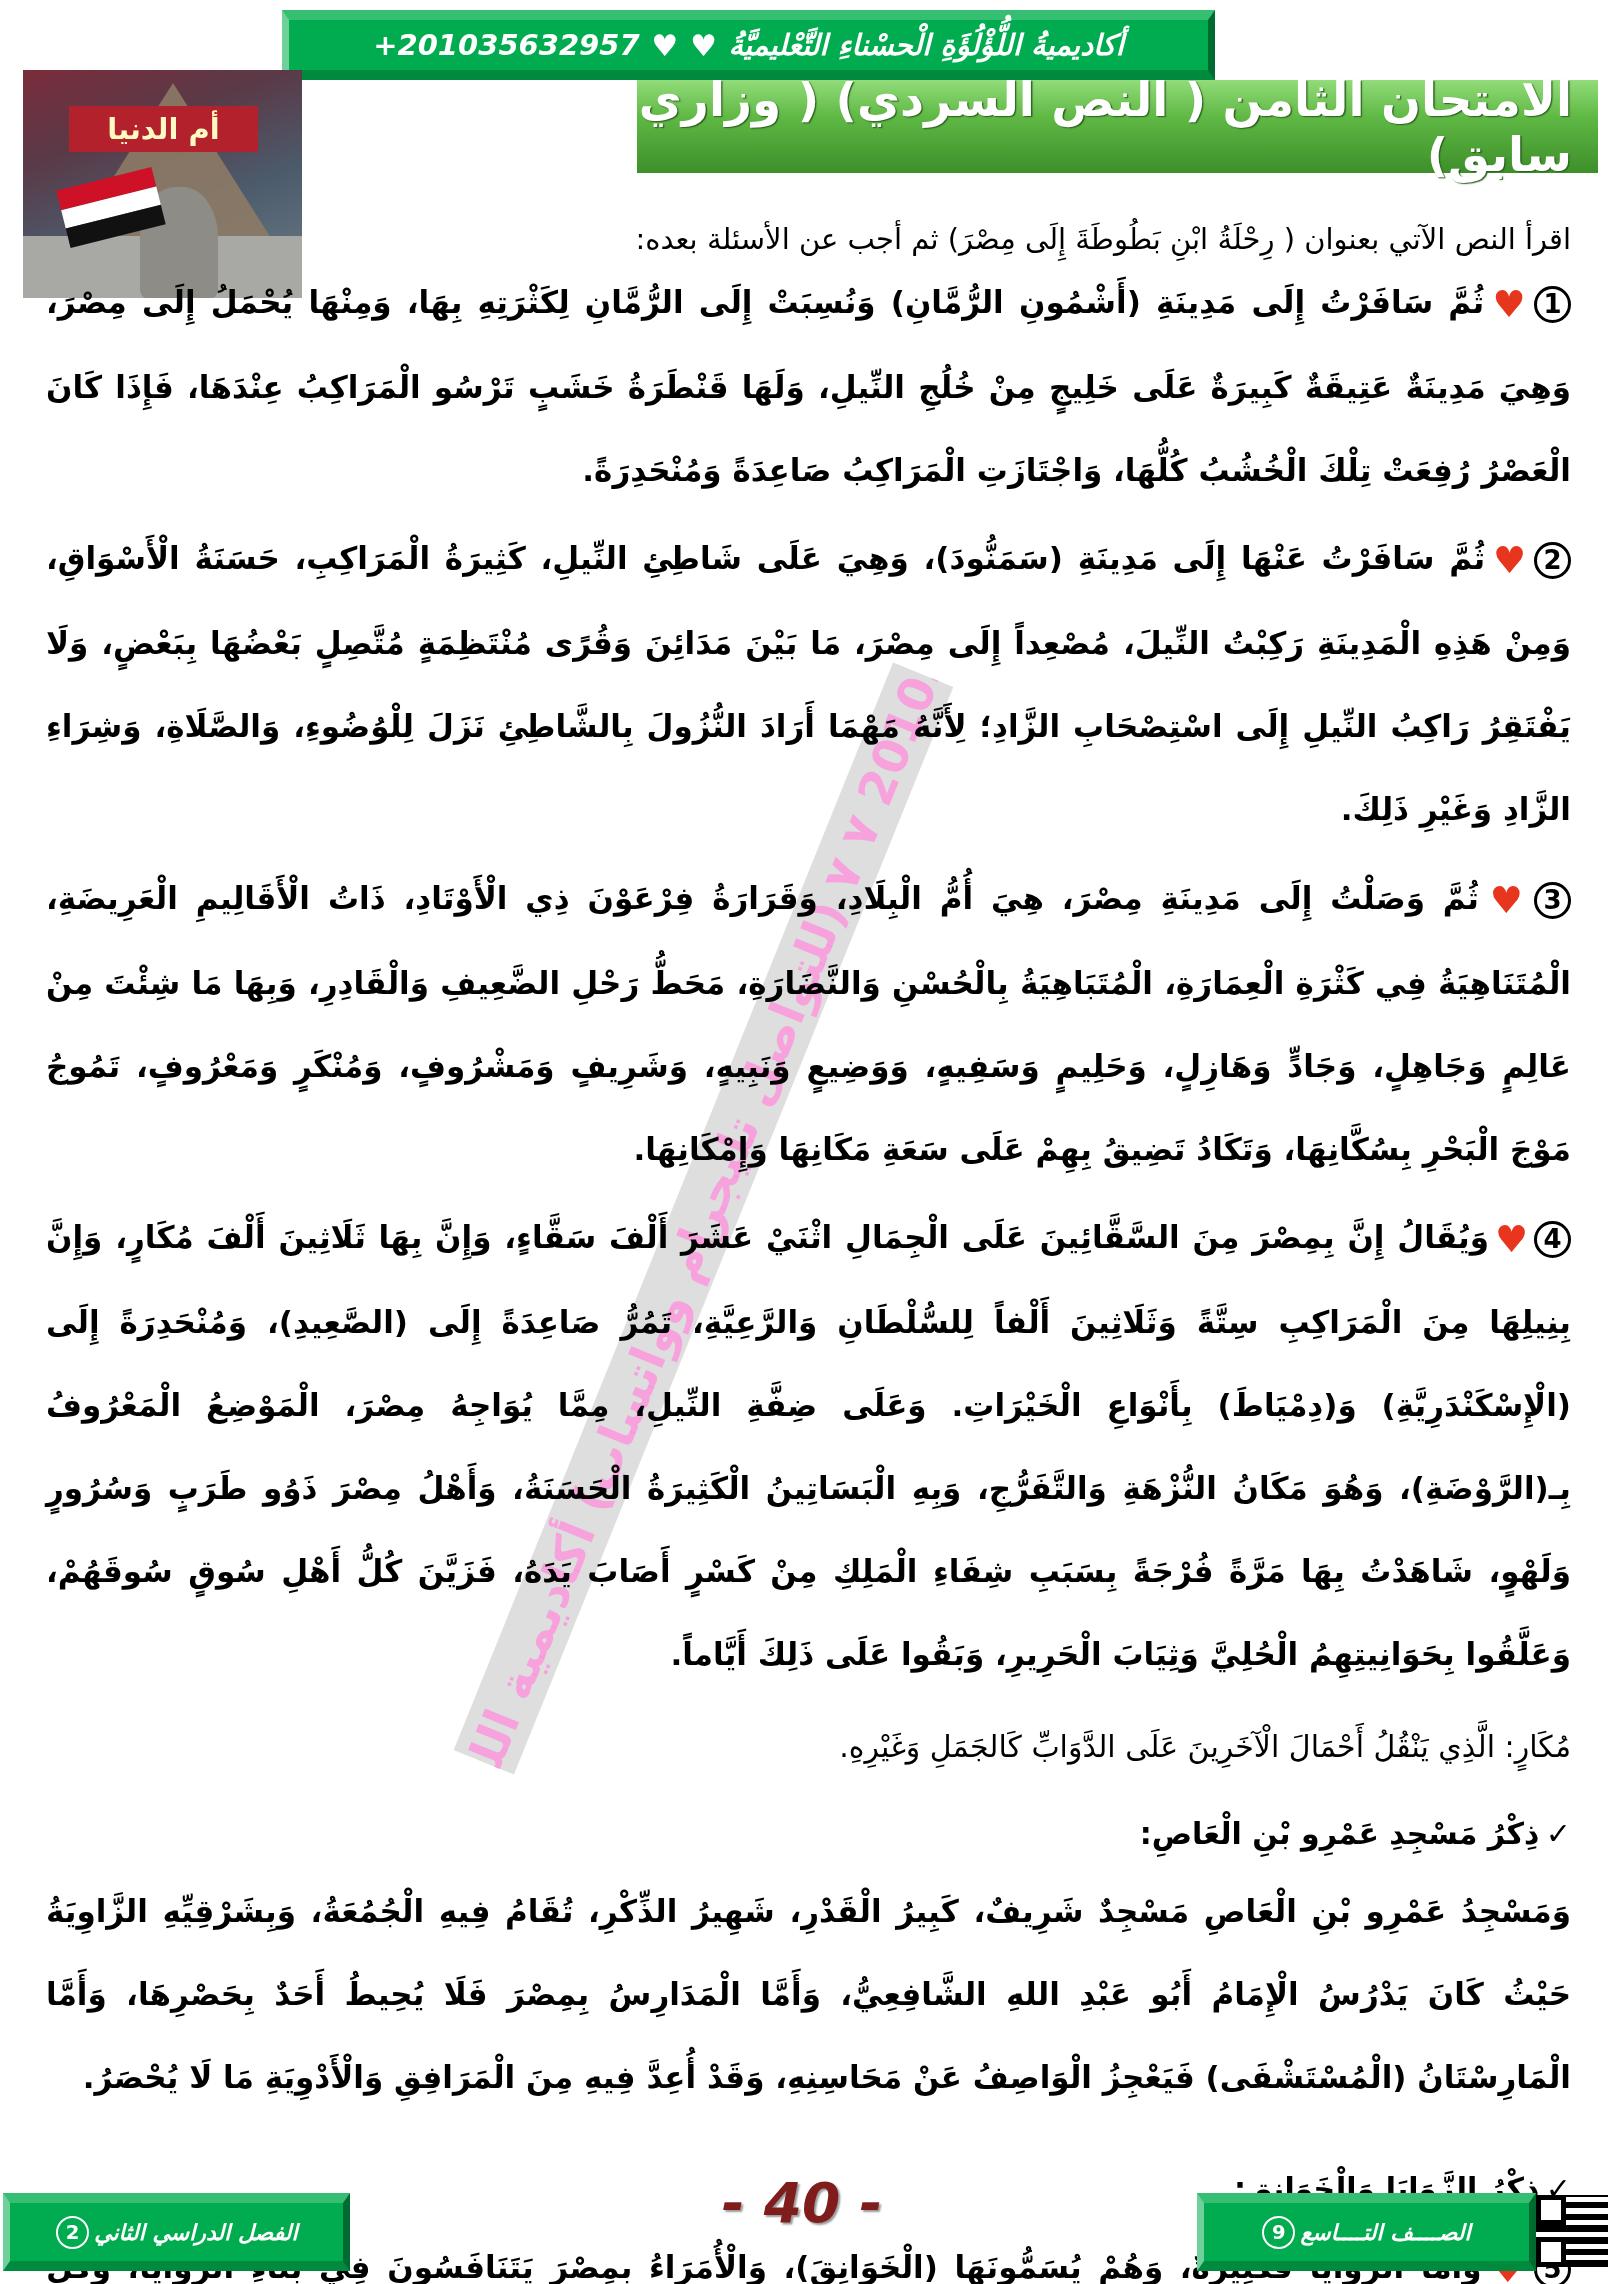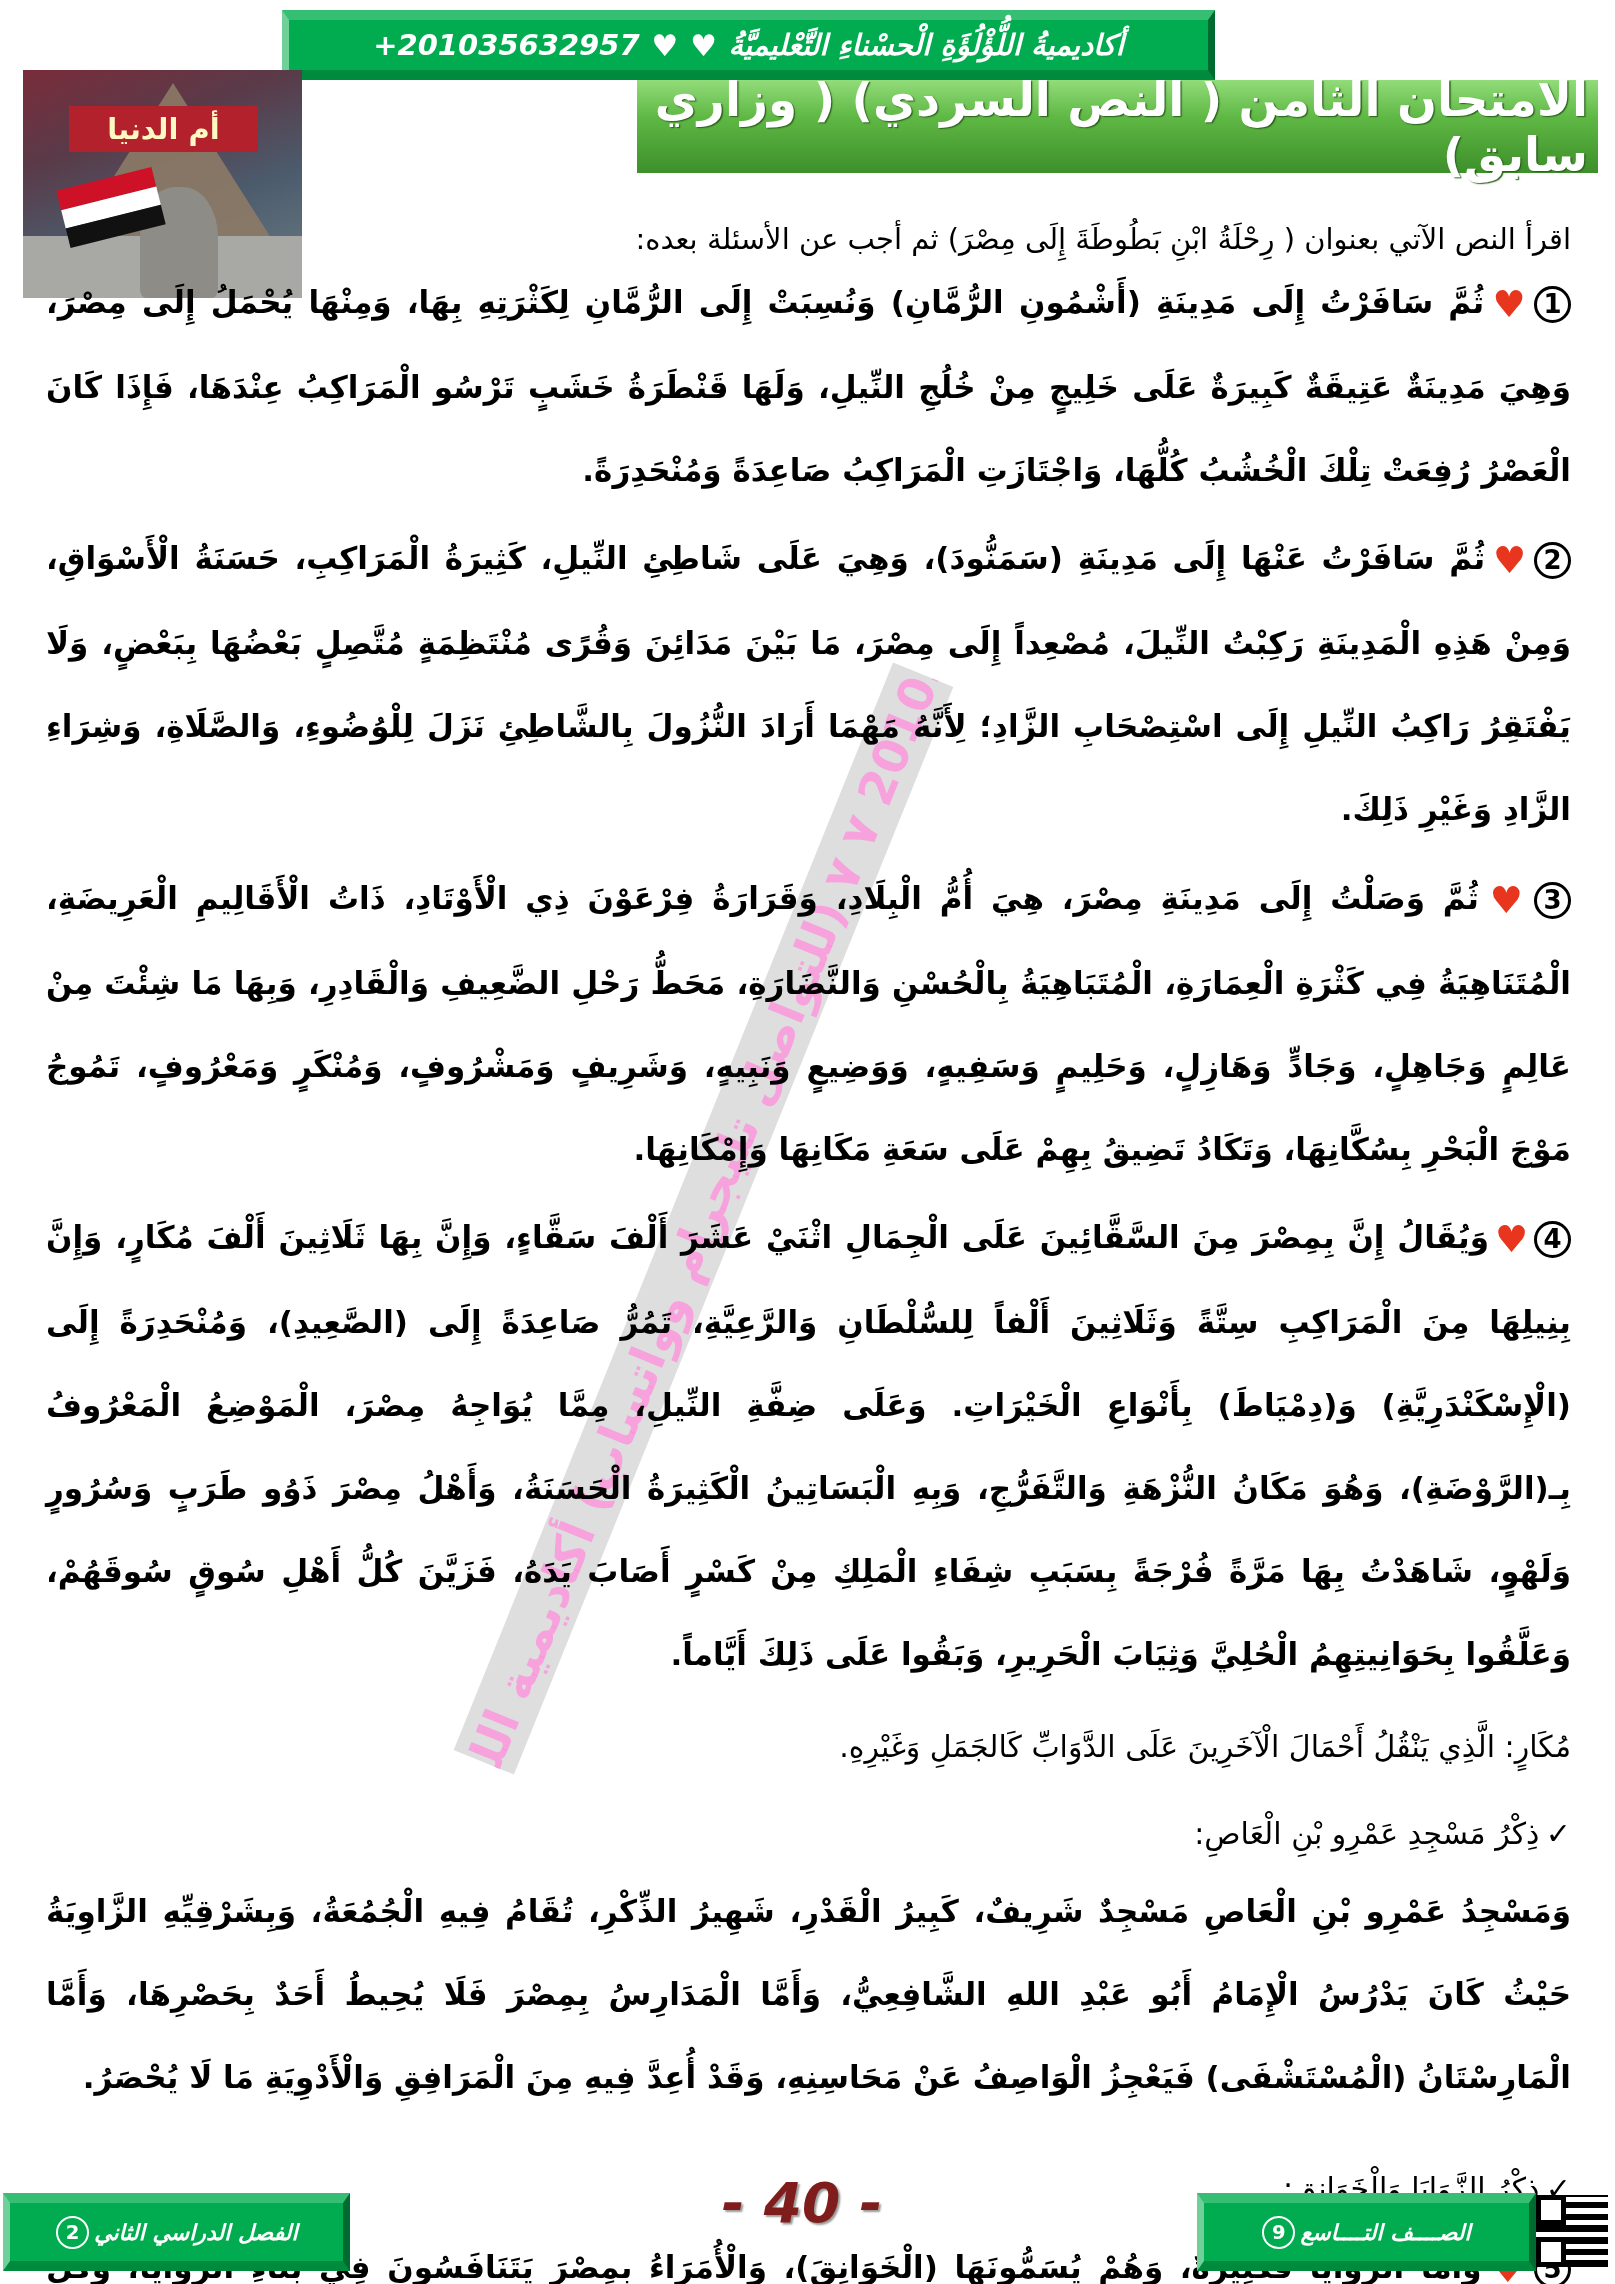--- a/index.html
+++ b/index.html
@@ -12,21 +12,21 @@
     color: #fff; display: flex; align-items: center; justify-content: center;
     direction: rtl; font-weight: bold;
   }
   #top-banner { left: 282px; top: 10.4px; width: 933px; height: 70px; font-size: 29px; font-style: italic; gap: 11.7px; }
   .heart { color: #fff; font-size: 30px; font-style: normal; }
 
   #title-bar {
     position: absolute; left: 637px; top: 80px; width: 961px; height: 93px;
     background: linear-gradient(#92dc7a 0%, #5fb844 40%, #3d8f2a 100%);
     color: #fff; font-size: 47px; font-weight: bold; direction: rtl;
-    display: flex; align-items: center; padding-right: 10px; box-sizing: border-box;
+    display: flex; align-items: center; padding-right: 26px; box-sizing: border-box;
     text-shadow: 1.3px 1.3px 1.3px #2a5e1c;
   }
 
   #hero-image {
     position: absolute; left: 23px; top: 70px; width: 279px; height: 228px; overflow: hidden;
     background: linear-gradient(160deg, #7a2c3b 0%, #5a3a48 30%, #4b5b6c 60%, #6d7e86 100%);
   }
   #hero-image .pyramid {
     position: absolute; left: 26px; top: 13px; width: 0; height: 0;
     border-left: 124px solid transparent; border-right: 124px solid transparent;
@@ -52,21 +52,21 @@
   #content { position: absolute; left: 46px; top: 196px; width: 1525px; direction: rtl; color: #000; }
   .intro { font-size: 29px; font-weight: normal; margin-top: 26px; }
   .para { font-size: 31px; font-weight: bold; line-height: 83px; text-align: justify; margin-top: 5.2px; }
   .num {
     display: inline-flex; align-items: center; justify-content: center;
     width: 37px; height: 37px; border: 3.3px solid #000; border-radius: 50%;
     font-size: 26px; margin-left: 3.9px; vertical-align: middle; box-sizing: border-box;
   }
   .red-heart { color: #e8361e; font-size: 37px; vertical-align: middle; margin-left: 3.9px; }
   .gloss { font-size: 30px; font-weight: normal; margin-top: 33px; }
-  .subhead { font-size: 30px; font-weight: normal; margin-top: 52px; }
+  .subhead { font-size: 30px; font-weight: bold; margin-top: 52px; }
   .check { margin-left: 6.5px; }
 
   #page-number {
     position: absolute; left: 704px; top: 2171px; width: 196px; text-align: center;
     color: #7f1d1d; font-size: 55px; font-weight: bold; font-style: italic;
     text-shadow: 2px 2px 2px #999;
   }
   #footer-left { left: 3.3px; top: 2193px; width: 347px; height: 78px; font-size: 22px; font-style: italic; }
   #footer-right { left: 1197px; top: 2193px; width: 339px; height: 78px; font-size: 22px; font-style: italic; }
   .circ {

